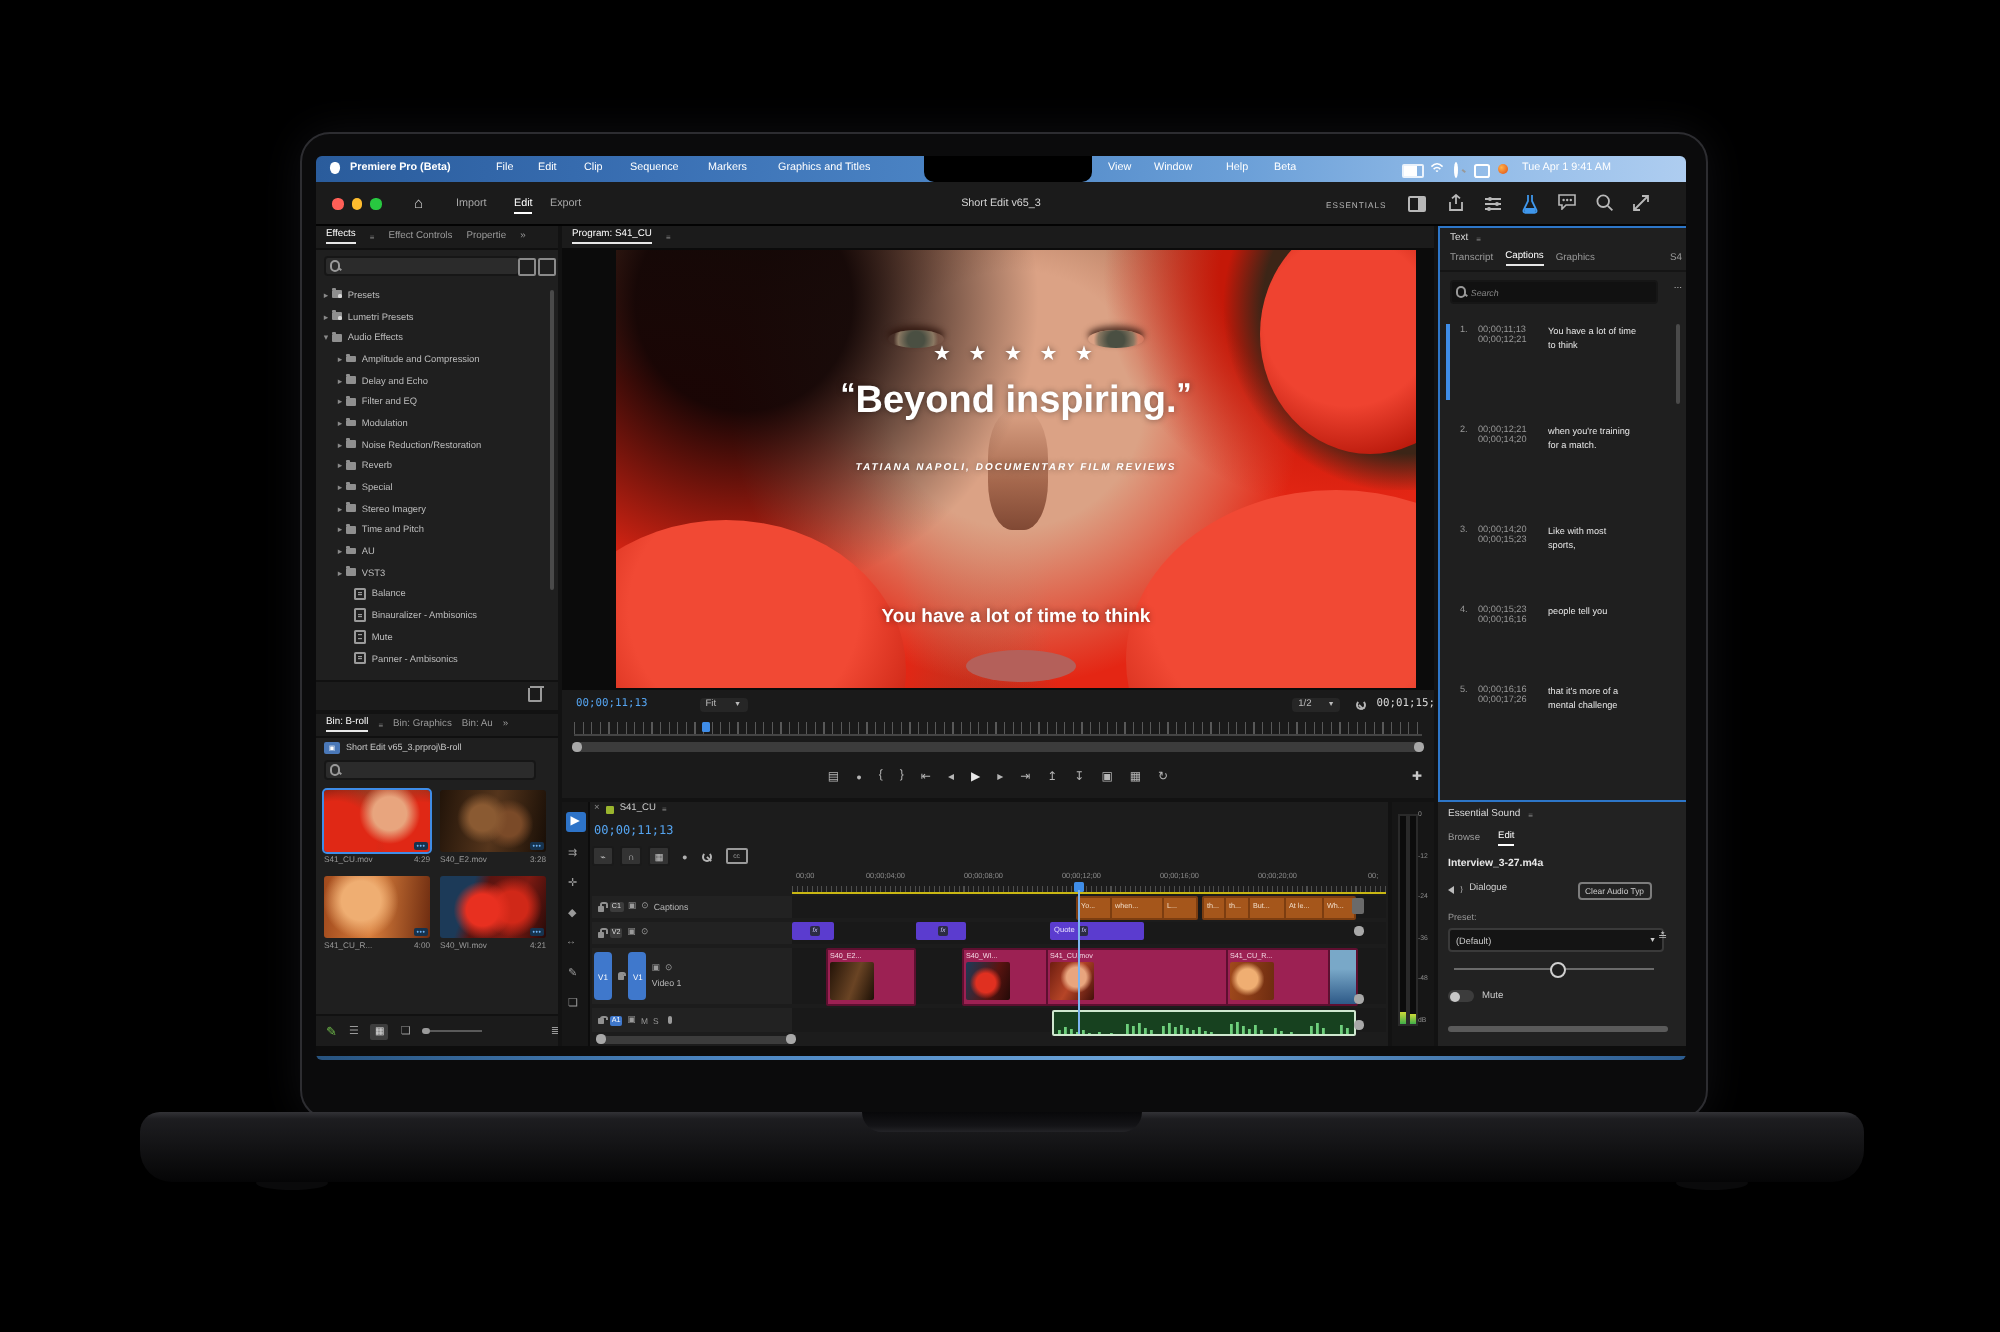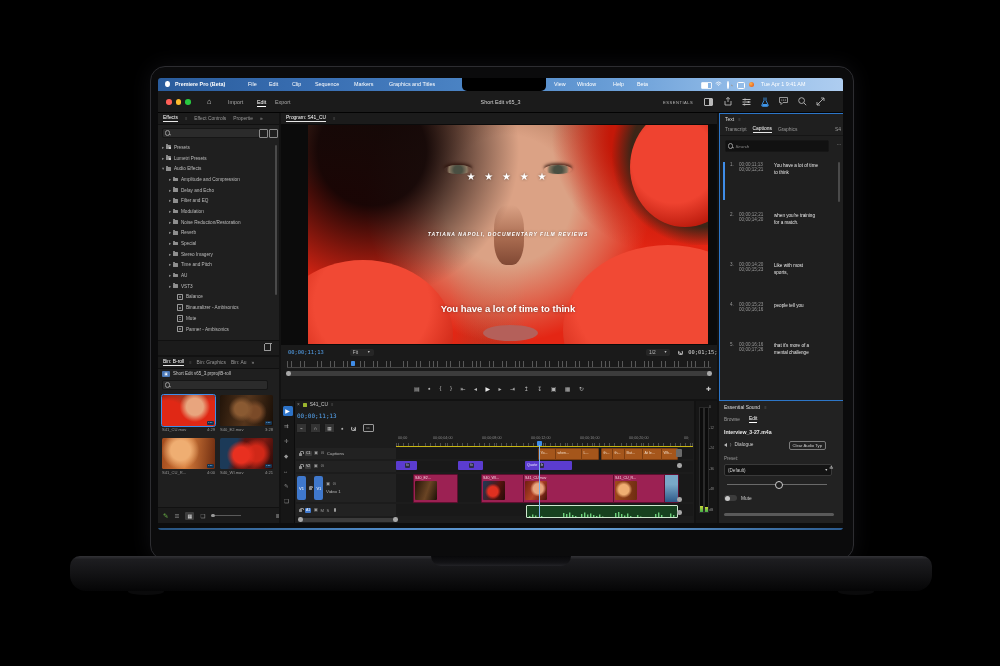--- a/index.html
+++ b/index.html
@@ -361,20 +361,23 @@
             <div class="abs" style="left:300px;top:-10px;width:120px;height:130px;background:radial-gradient(circle at 80% 30%,#3c2517 0 55%,transparent 70%)"></div>
             <div class="abs" style="left:322px;top:-18px;width:110px;height:120px;border-radius:50%;background:radial-gradient(circle at 40% 45%,#ef4330 0 45%,#b01205 80%)"></div>
             <div class="abs" style="left:-35px;top:135px;width:180px;height:150px;border-radius:50%;background:radial-gradient(circle at 55% 30%,#f14934 0 40%,#c01a0a 75%,#7e0f04)"></div>
             <div class="abs" style="left:255px;top:120px;width:210px;height:170px;border-radius:50%;background:radial-gradient(circle at 40% 30%,#f14934 0 42%,#c01a0a 75%,#7e0f04)"></div>
             <div class="abs" style="left:136px;top:40px;width:28px;height:9px;border-radius:50%;background:radial-gradient(circle at 50% 55%,#4a4f42 0 28%,#8a7862 60%,transparent 75%);box-shadow:0 -2px 3px rgba(40,15,8,.75)"></div>
             <div class="abs" style="left:236px;top:40px;width:28px;height:9px;border-radius:50%;background:radial-gradient(circle at 50% 55%,#4a4f42 0 28%,#8a7862 60%,transparent 75%);box-shadow:0 -2px 3px rgba(40,15,8,.75)"></div>
             <div class="abs" style="left:186px;top:80px;width:30px;height:60px;border-radius:40%;background:linear-gradient(180deg,transparent,rgba(120,55,30,.55) 60%,rgba(90,35,18,.7))"></div>
             <div class="abs" style="left:175px;top:200px;width:55px;height:16px;border-radius:50%;background:#b4605a"></div>
 
             <div class="pmtxt" style="top:46px;font-size:10px;letter-spacing:3px">★ ★ ★ ★ ★</div>
+            <div class="pmtxt" style="top:64px;font-size:19px;font-weight:bold">
+              <span style="font-size:15px;vertical-align:4px">“</span><span>Beyond inspiring.</span><span style="font-size:15px;vertical-align:4px">”</span>
+            </div>
             <div class="pmtxt" style="top:106px;font-size:5px;font-weight:bold;font-style:italic;letter-spacing:1px">TATIANA NAPOLI, DOCUMENTARY FILM REVIEWS</div>
             <div class="pmtxt" style="top:178px;font-size:9.5px;font-weight:bold">You have a lot of time to think</div>
           </div>
         </div>
 
         <div class="abs f" style="left:0;top:233px;width:436px;height:12px;padding:0 7px;font-size:5.4px">
           <span class="tc">00;00;11;13</span>
           <span class="f" style="margin-left:26px;gap:9px;color:#bbb;background:#262626;border-radius:2px;padding:1px 3px;font-size:4.8px">
               <span>Fit</span>
               <span style="font-size:3.6px">▼</span>

